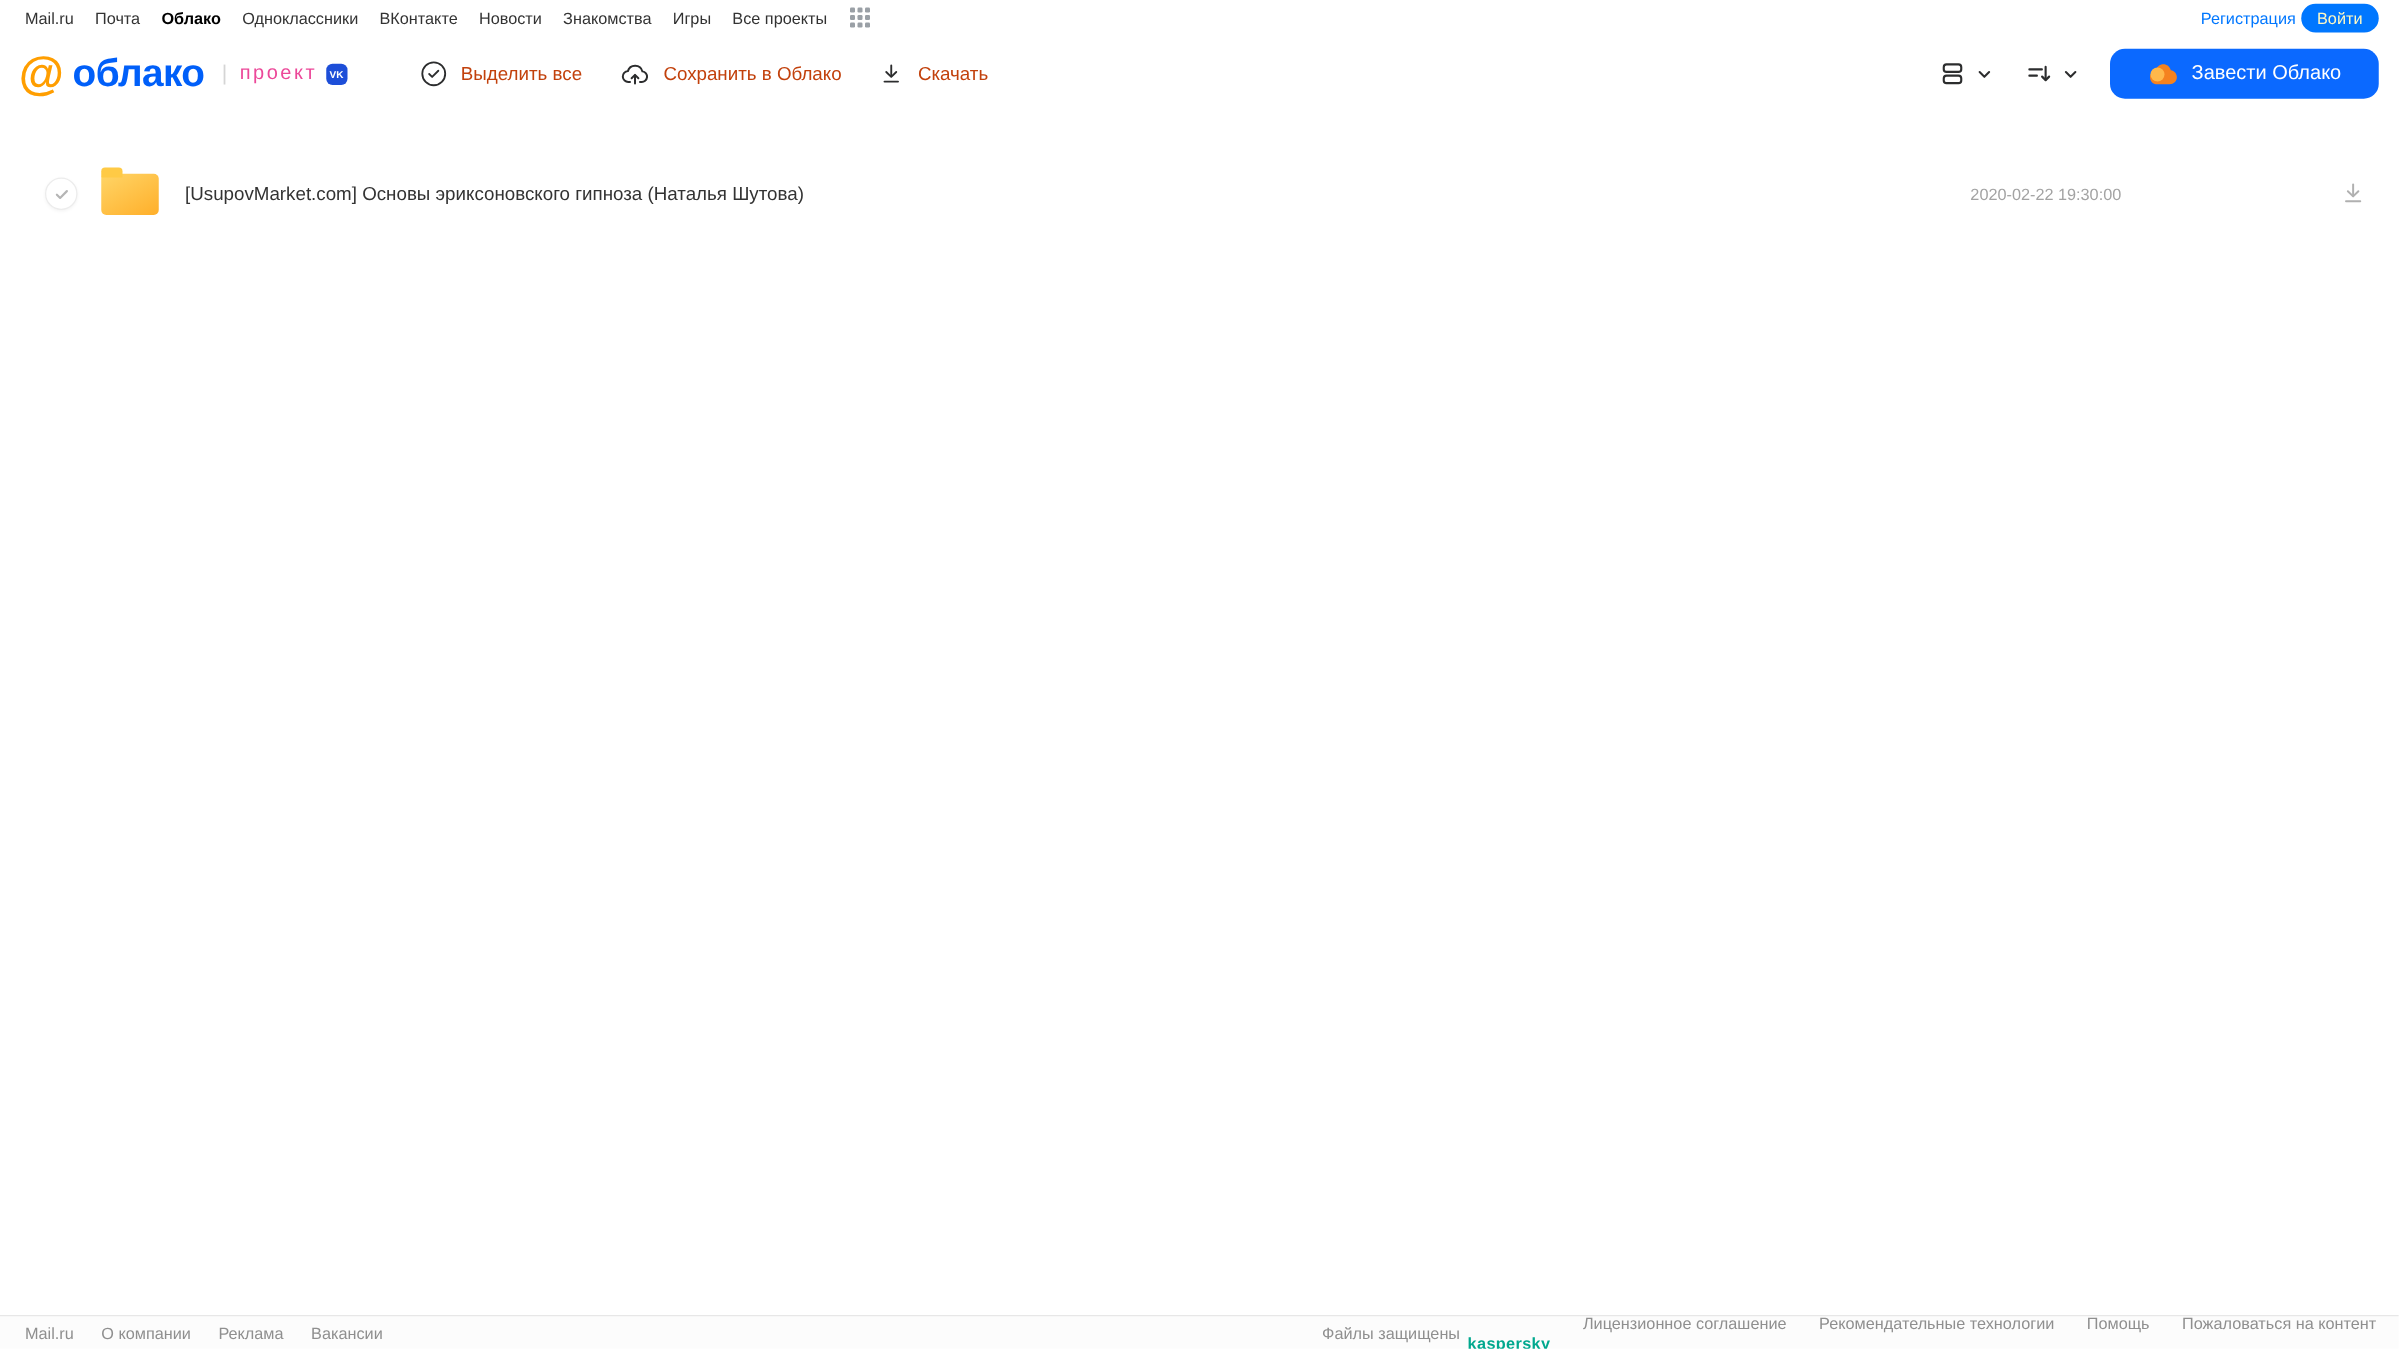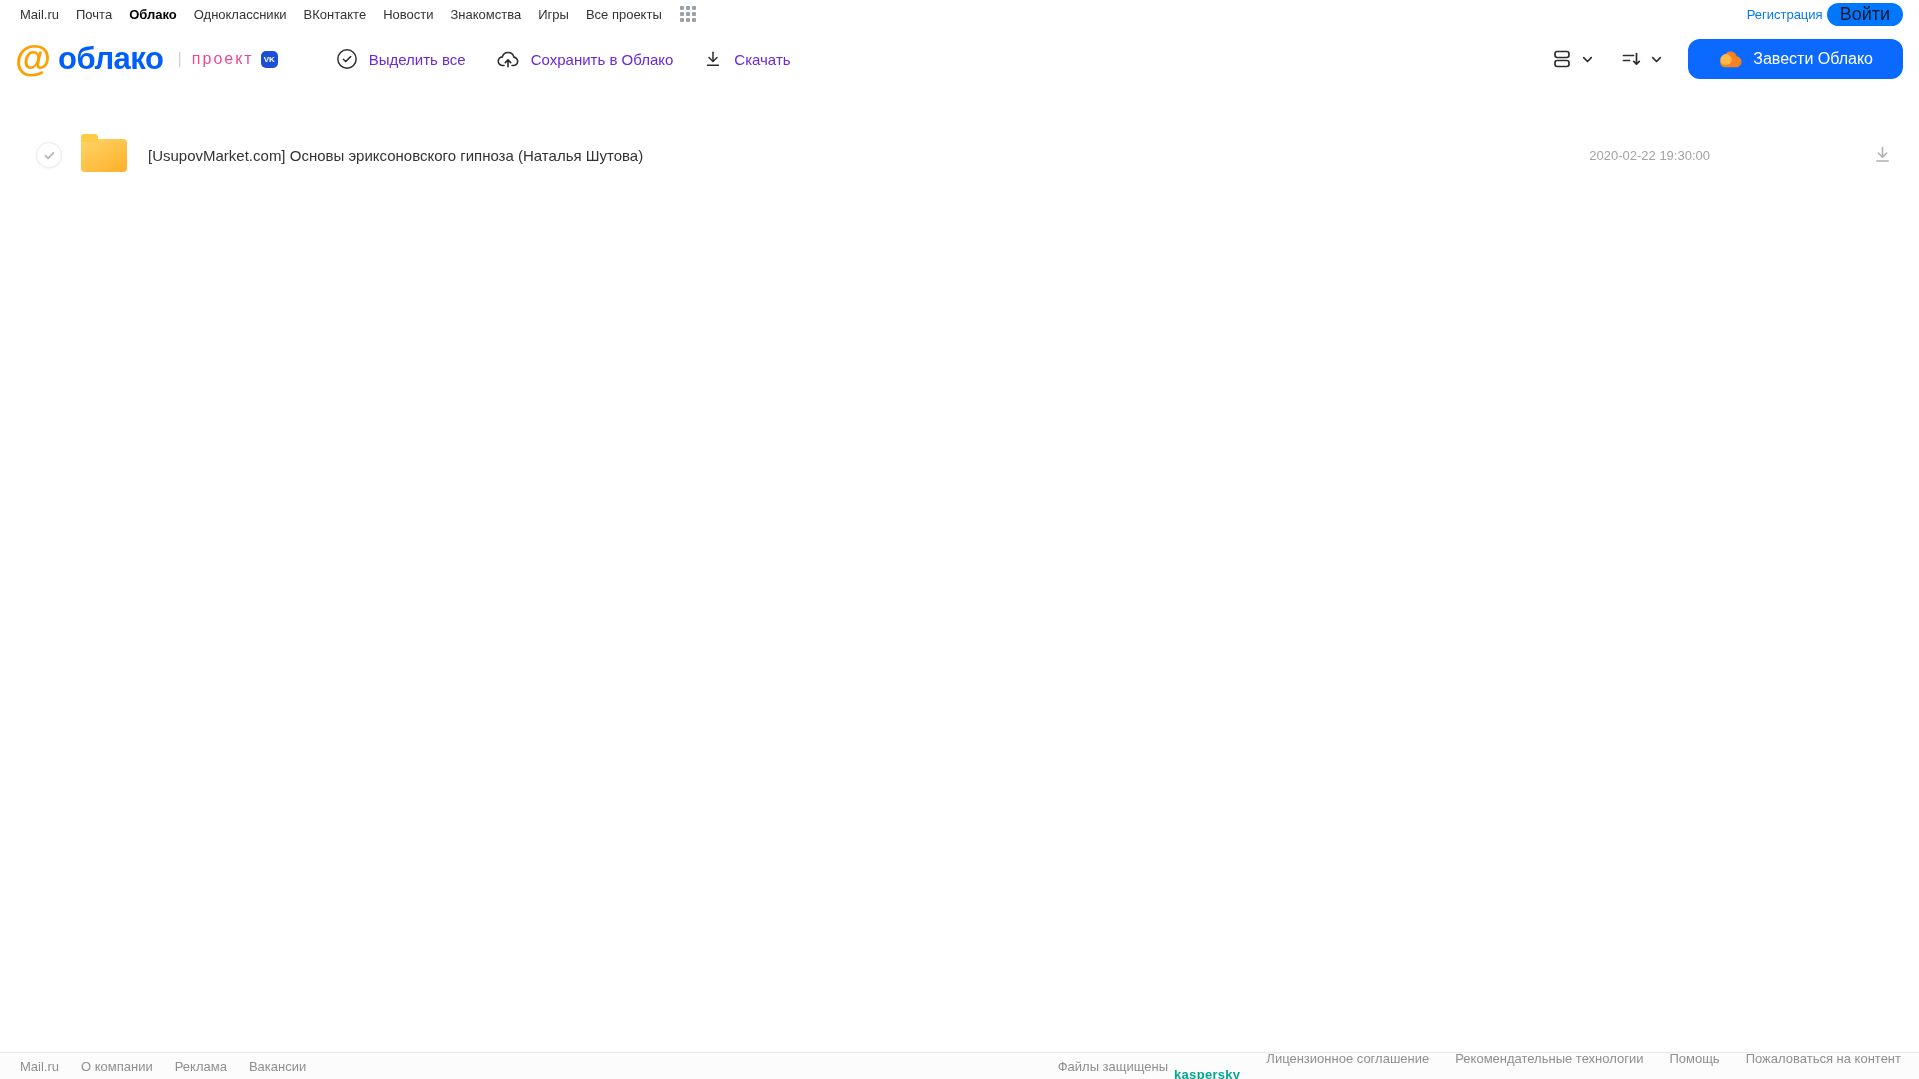--- a/index.html
+++ b/index.html
@@ -10,56 +10,56 @@
   
   .topbar { display:flex; align-items:center; height:28px; padding:0 16px 0 20px;
     font-size:13px; color:#333; }
   .topbar-left { display:flex; align-items:center; gap:17px; }
   .topnav-link { color:#333; cursor:pointer; text-decoration:none; white-space:nowrap; }
   .topnav-link.active { font-weight:bold; color:#000; }
   .grid-icon { display:grid; grid-template-columns:repeat(3,4px); grid-gap:2px; margin-left:1px; cursor:pointer; }
   .grid-icon i { width:4px; height:4px; background:#9aa0a6; border-radius:1px; display:block; }
   .topbar-right { margin-left:auto; display:flex; align-items:center; gap:4px; }
   .reg-link { color:#0077ff; cursor:pointer; white-space:nowrap; }
-  .login-btn { background:#0077ff; color:#0f172a; border:none; border-radius:12px; height:23px;
-    padding:0 13px; font-size:18px; cursor:pointer; font-family:inherit; }
+  .login-btn { background:#0077ff; color:#fef9c3; border:none; border-radius:12px; height:23px;
+    padding:0 13px; font-size:13px; cursor:pointer; font-family:inherit; }
 
   
   .header { display:flex; align-items:center; height:62px; padding:0 16px 0 15px; }
   .logo { display:flex; align-items:center; cursor:pointer; }
   .at-glyph { color:#ff9e00; font-size:37px; font-weight:bold; line-height:34px; margin-right:7px; }
   .logo-text { font-size:31px; font-weight:bold; color:#005ff9; letter-spacing:-0.5px; line-height:34px; }
   .logo-divider { color:#d5d5d5; margin:0 10px 0 14px; font-size:17px; }
   .project-label { color:#ec4899; font-size:16px; letter-spacing:2px; }
   .vk-badge { width:17px; height:17px; background:#1d4ed8; border-radius:5px; color:#fff;
     font-size:8px; font-weight:bold; display:flex; align-items:center; justify-content:center;
     margin-left:7px; letter-spacing:0; }
   .toolbar { display:flex; align-items:center; gap:30px; margin-left:58px; }
-  .toolbar-btn { display:flex; align-items:center; gap:11px; font-size:15px; color:#6d28d9;
+  .toolbar-btn { display:flex; align-items:center; gap:11px; font-size:15px; color:#c2410c;
     background:none; border:none; cursor:pointer; font-family:inherit; white-space:nowrap; }
   .header-right { margin-left:auto; display:flex; align-items:center; gap:25px; }
   .icon-group { display:flex; align-items:center; gap:7px; cursor:pointer; }
   .get-cloud-btn { display:flex; align-items:center; gap:11px; background:#0b69ff; color:#fff;
     font-size:16px; border:none; border-radius:12px; height:40px; padding:0 30px;
     cursor:pointer; font-family:inherit; white-space:nowrap; }
 
   
   .page-title { font-size:24px; font-weight:400; color:#222; margin:32px 0 0 20px; }
   .file-list { margin-top:41px; }
   .file-row { display:flex; align-items:center; height:48px; padding-left:36px;
     position:relative; cursor:pointer; }
   .row-checkbox { width:26px; height:26px; min-width:26px; border-radius:50%;
     border:1px solid #ececec; background:#fff; display:flex; align-items:center;
     justify-content:center; box-shadow:0 1px 3px rgba(0,0,0,.05); cursor:pointer; }
   .folder-icon { width:46px; height:33px; min-width:46px; border-radius:4px;
     background:linear-gradient(150deg,#ffd567 0%,#ffaf2a 100%); position:relative; margin-left:19px; }
   .folder-icon::before { content:""; position:absolute; top:-5px; left:0; width:17px; height:8px;
     background:#ffca45; border-radius:3px 3px 0 0; }
   .file-name { margin-left:21px; font-size:15px; color:#333; }
-  .file-date { position:absolute; right:209px; font-size:13px; color:#a3a3a3; white-space:nowrap; }
+  .file-date { position:absolute; right:222px; font-size:13px; color:#a3a3a3; white-space:nowrap; }
   .row-download { position:absolute; right:26px; top:13px; cursor:pointer; line-height:0; }
 
   
   .footer { position:absolute; left:0; right:0; bottom:0; height:27px;
     border-top:1px solid #e7e7e7; background:#fcfcfc; display:flex; align-items:center;
     padding:0 18px 0 20px; font-size:13px; color:#8f8f8f; }
   .footer-left { display:flex; gap:22px; }
   .footer-link { color:#8f8f8f; cursor:pointer; white-space:nowrap; }
   .footer-right { margin-left:auto; display:flex; gap:26px; align-items:flex-start; }
   .protected { display:flex; gap:6px; align-items:center; white-space:nowrap; }

